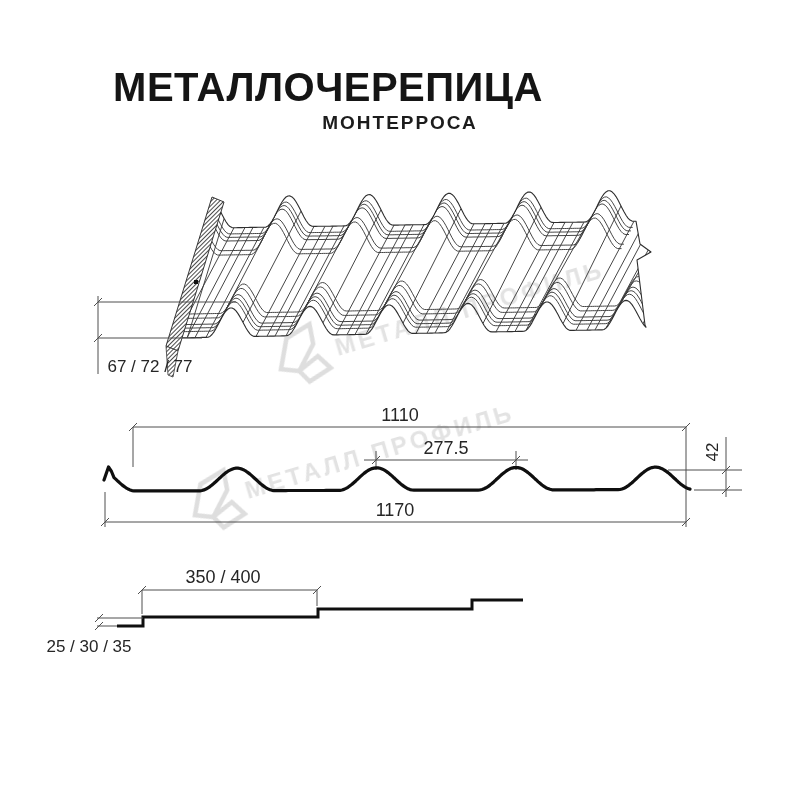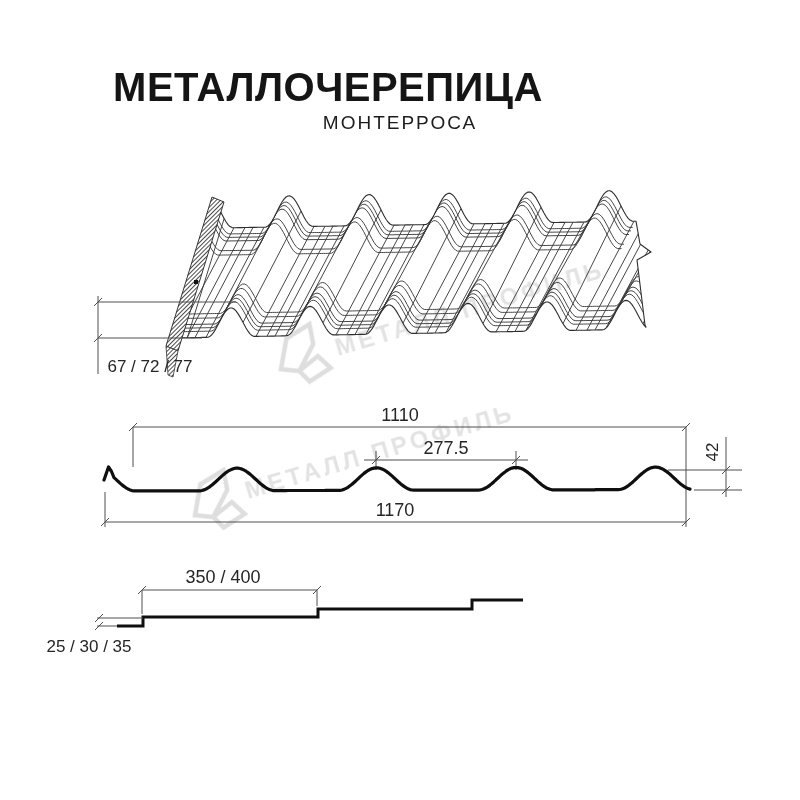--- a/index.html
+++ b/index.html
@@ -1,21 +1,21 @@
 <!DOCTYPE html>
 <html><head>
 <meta charset="utf-8">
 <style>
   html,body{margin:0;padding:0;background:#ffffff;}
   .canvas{position:relative;width:800px;height:800px;background:#ffffff;overflow:hidden;
           font-family:"Liberation Sans", sans-serif;}
   .title{position:absolute;top:67px;left:0;width:656px;text-align:center;
          font-size:40px;font-weight:800;letter-spacing:.5px;color:#151515;line-height:1;}
   .subtitle{position:absolute;top:113px;left:0;width:800px;text-align:center;
-         font-size:19px;font-weight:400;letter-spacing:2px;color:#1c1c1c;line-height:1;}
+         font-size:19px;font-weight:700;letter-spacing:2px;color:#1c1c1c;line-height:1;}
   svg text{font-family:"Liberation Sans", sans-serif;fill:#262626;}
   .dim-label{font-size:17px;}
   .dim-label-lg{font-size:18px;}
   .wm-text{font-size:24px;font-weight:700;letter-spacing:3.5px;}
 </style>
 </head>
 <body>
 
 <div class="canvas">
 

